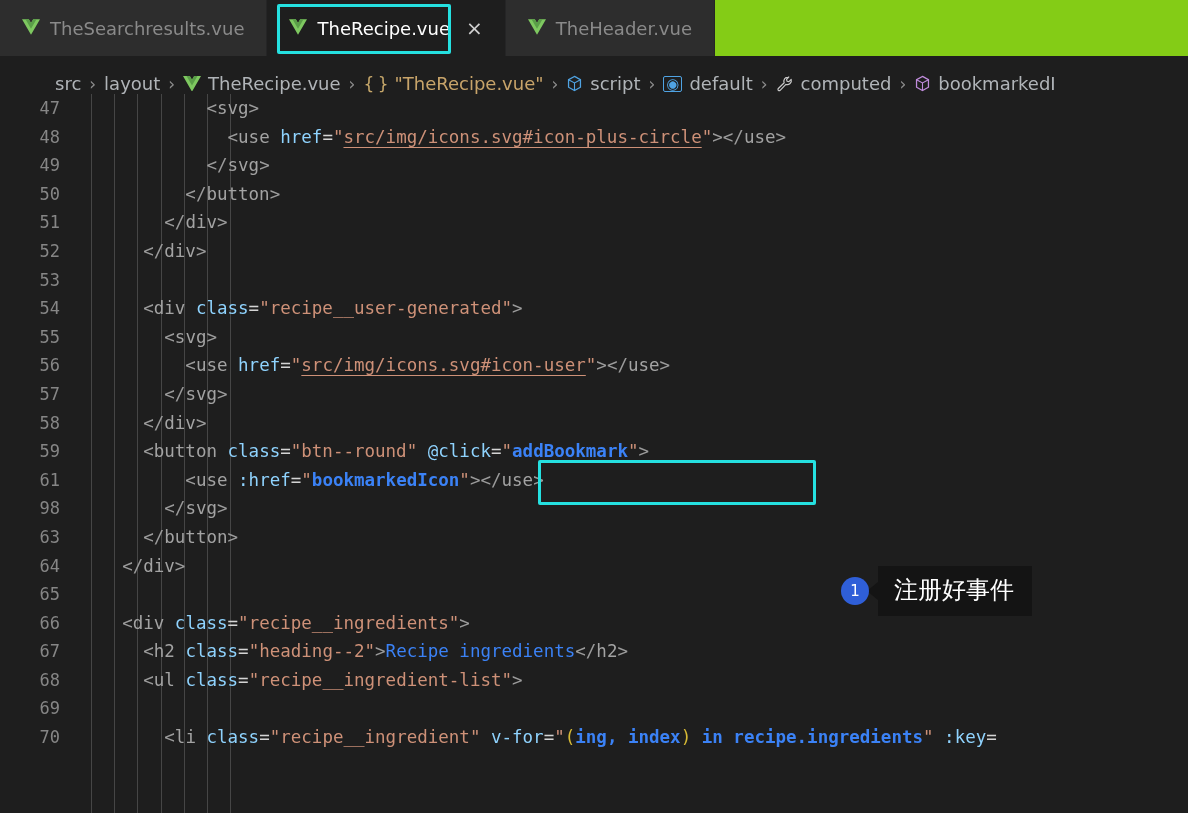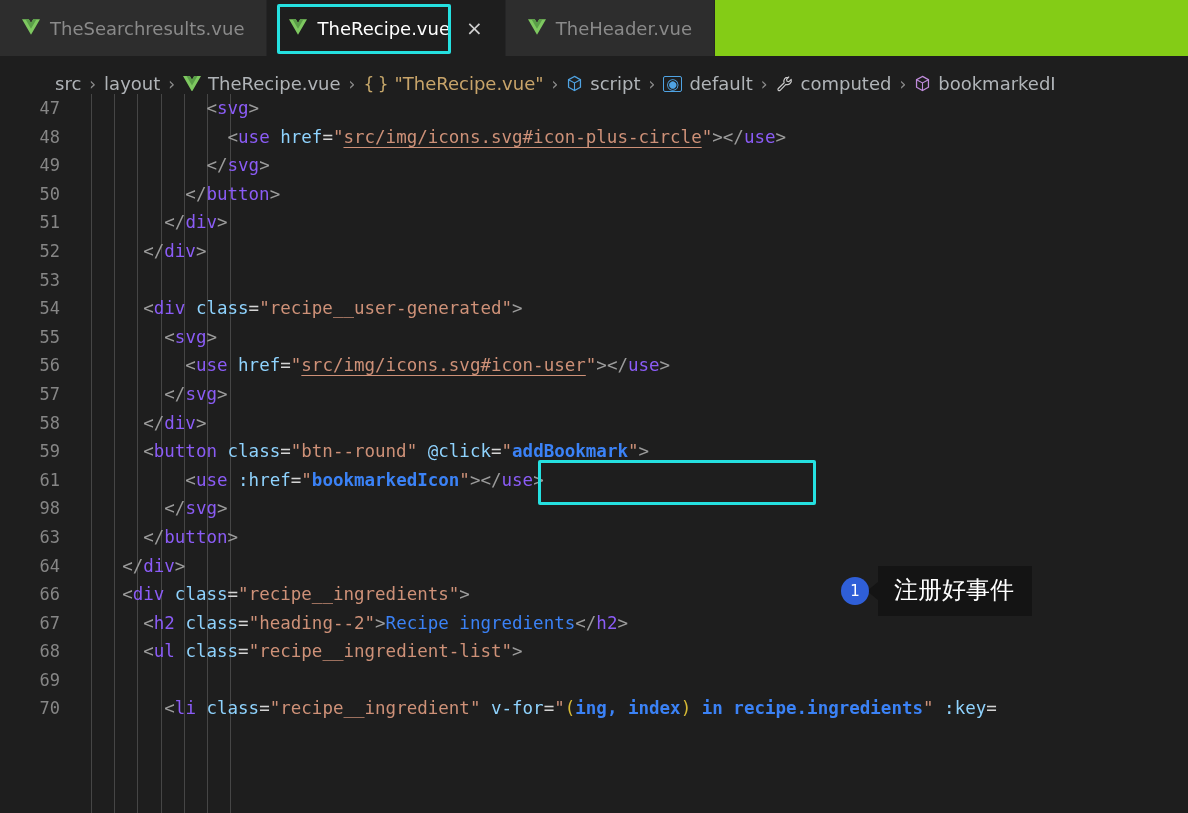--- a/index.html
+++ b/index.html
@@ -106,21 +106,21 @@
     color: #868686;
     font-family: "DejaVu Sans Mono", monospace;
     font-size: 17px;
   }
   .codetext {
     position: absolute; left: 80px; top: 0;
   }
 
   
   .t-punct  { color: #9b9b9b; }
-  .t-tag    { color: #8b5cf6; }
+  .t-tag    { color: #a3a3a3; }
   .t-attr   { color: #8fd3fe; }
   .t-str    { color: #ce9178; }
   .t-strlink{ color: #ce9178; text-decoration: underline; text-underline-offset: 4px; }
   .t-text   { color: #3b82f6; }
   .t-vattr  { color: #8fd3fe; }
   .t-paren  { color: #d7ba35; }
   .t-var    { color: #3b82f6; font-weight: bold; }
   .t-eq     { color: #d4d4d4; }
 
   
@@ -282,20 +282,21 @@
       <div class="code-row"><span class="lineno">54</span><span class="codetext"><span class="t-text">      </span><span class="t-punct">&lt;</span><span class="t-tag">div</span><span class="t-text"> </span><span class="t-attr">class</span><span class="t-eq">=</span><span class="t-str">"recipe__user-generated"</span><span class="t-punct">&gt;</span></span></div>
       <div class="code-row"><span class="lineno">55</span><span class="codetext"><span class="t-text">        </span><span class="t-punct">&lt;</span><span class="t-tag">svg</span><span class="t-punct">&gt;</span></span></div>
       <div class="code-row"><span class="lineno">56</span><span class="codetext"><span class="t-text">          </span><span class="t-punct">&lt;</span><span class="t-tag">use</span><span class="t-text"> </span><span class="t-attr">href</span><span class="t-eq">=</span><span class="t-str">"</span><span class="t-strlink">src/img/icons.svg#icon-user</span><span class="t-str">"</span><span class="t-punct">&gt;</span><span class="t-punct">&lt;/</span><span class="t-tag">use</span><span class="t-punct">&gt;</span></span></div>
       <div class="code-row"><span class="lineno">57</span><span class="codetext"><span class="t-text">        </span><span class="t-punct">&lt;/</span><span class="t-tag">svg</span><span class="t-punct">&gt;</span></span></div>
       <div class="code-row"><span class="lineno">58</span><span class="codetext"><span class="t-text">      </span><span class="t-punct">&lt;/</span><span class="t-tag">div</span><span class="t-punct">&gt;</span></span></div>
       <div class="code-row"><span class="lineno">59</span><span class="codetext"><span class="t-text">      </span><span class="t-punct">&lt;</span><span class="t-tag">button</span><span class="t-text"> </span><span class="t-attr">class</span><span class="t-eq">=</span><span class="t-str">"btn--round"</span><span class="t-text"> </span><span class="t-vattr">@click</span><span class="t-eq">=</span><span class="t-str">"</span><span class="t-var">addBookmark</span><span class="t-str">"</span><span class="t-punct">&gt;</span></span></div>
       <div class="code-row"><span class="lineno">61</span><span class="codetext"><span class="t-text">          </span><span class="t-punct">&lt;</span><span class="t-tag">use</span><span class="t-text"> </span><span class="t-vattr">:href</span><span class="t-eq">=</span><span class="t-str">"</span><span class="t-var">bookmarkedIcon</span><span class="t-str">"</span><span class="t-punct">&gt;</span><span class="t-punct">&lt;/</span><span class="t-tag">use</span><span class="t-punct">&gt;</span></span></div>
       <div class="code-row"><span class="lineno">98</span><span class="codetext"><span class="t-text">        </span><span class="t-punct">&lt;/</span><span class="t-tag">svg</span><span class="t-punct">&gt;</span></span></div>
       <div class="code-row"><span class="lineno">63</span><span class="codetext"><span class="t-text">      </span><span class="t-punct">&lt;/</span><span class="t-tag">button</span><span class="t-punct">&gt;</span></span></div>
       <div class="code-row"><span class="lineno">64</span><span class="codetext"><span class="t-text">    </span><span class="t-punct">&lt;/</span><span class="t-tag">div</span><span class="t-punct">&gt;</span></span></div>
+      <div class="code-row"><span class="lineno">65</span><span class="codetext"></span></div>
       <div class="code-row"><span class="lineno">66</span><span class="codetext"><span class="t-text">    </span><span class="t-punct">&lt;</span><span class="t-tag">div</span><span class="t-text"> </span><span class="t-attr">class</span><span class="t-eq">=</span><span class="t-str">"recipe__ingredients"</span><span class="t-punct">&gt;</span></span></div>
       <div class="code-row"><span class="lineno">67</span><span class="codetext"><span class="t-text">      </span><span class="t-punct">&lt;</span><span class="t-tag">h2</span><span class="t-text"> </span><span class="t-attr">class</span><span class="t-eq">=</span><span class="t-str">"heading--2"</span><span class="t-punct">&gt;</span><span class="t-text">Recipe ingredients</span><span class="t-punct">&lt;/</span><span class="t-tag">h2</span><span class="t-punct">&gt;</span></span></div>
       <div class="code-row"><span class="lineno">68</span><span class="codetext"><span class="t-text">      </span><span class="t-punct">&lt;</span><span class="t-tag">ul</span><span class="t-text"> </span><span class="t-attr">class</span><span class="t-eq">=</span><span class="t-str">"recipe__ingredient-list"</span><span class="t-punct">&gt;</span></span></div>
       <div class="code-row"><span class="lineno">69</span><span class="codetext"></span></div>
       <div class="code-row"><span class="lineno">70</span><span class="codetext"><span class="t-text">        </span><span class="t-punct">&lt;</span><span class="t-tag">li</span><span class="t-text"> </span><span class="t-attr">class</span><span class="t-eq">=</span><span class="t-str">"recipe__ingredient"</span><span class="t-text"> </span><span class="t-vattr">v-for</span><span class="t-eq">=</span><span class="t-str">"</span><span class="t-paren">(</span><span class="t-var">ing, index</span><span class="t-paren">)</span><span class="t-var"> in </span><span class="t-var">recipe.ingredients</span><span class="t-str">"</span><span class="t-text"> </span><span class="t-vattr">:key</span><span class="t-eq">=</span></span></div>
     </div>
   <div id="code-highlight"></div>
 
   <div id="callout">
     <div class="badge">1</div>

